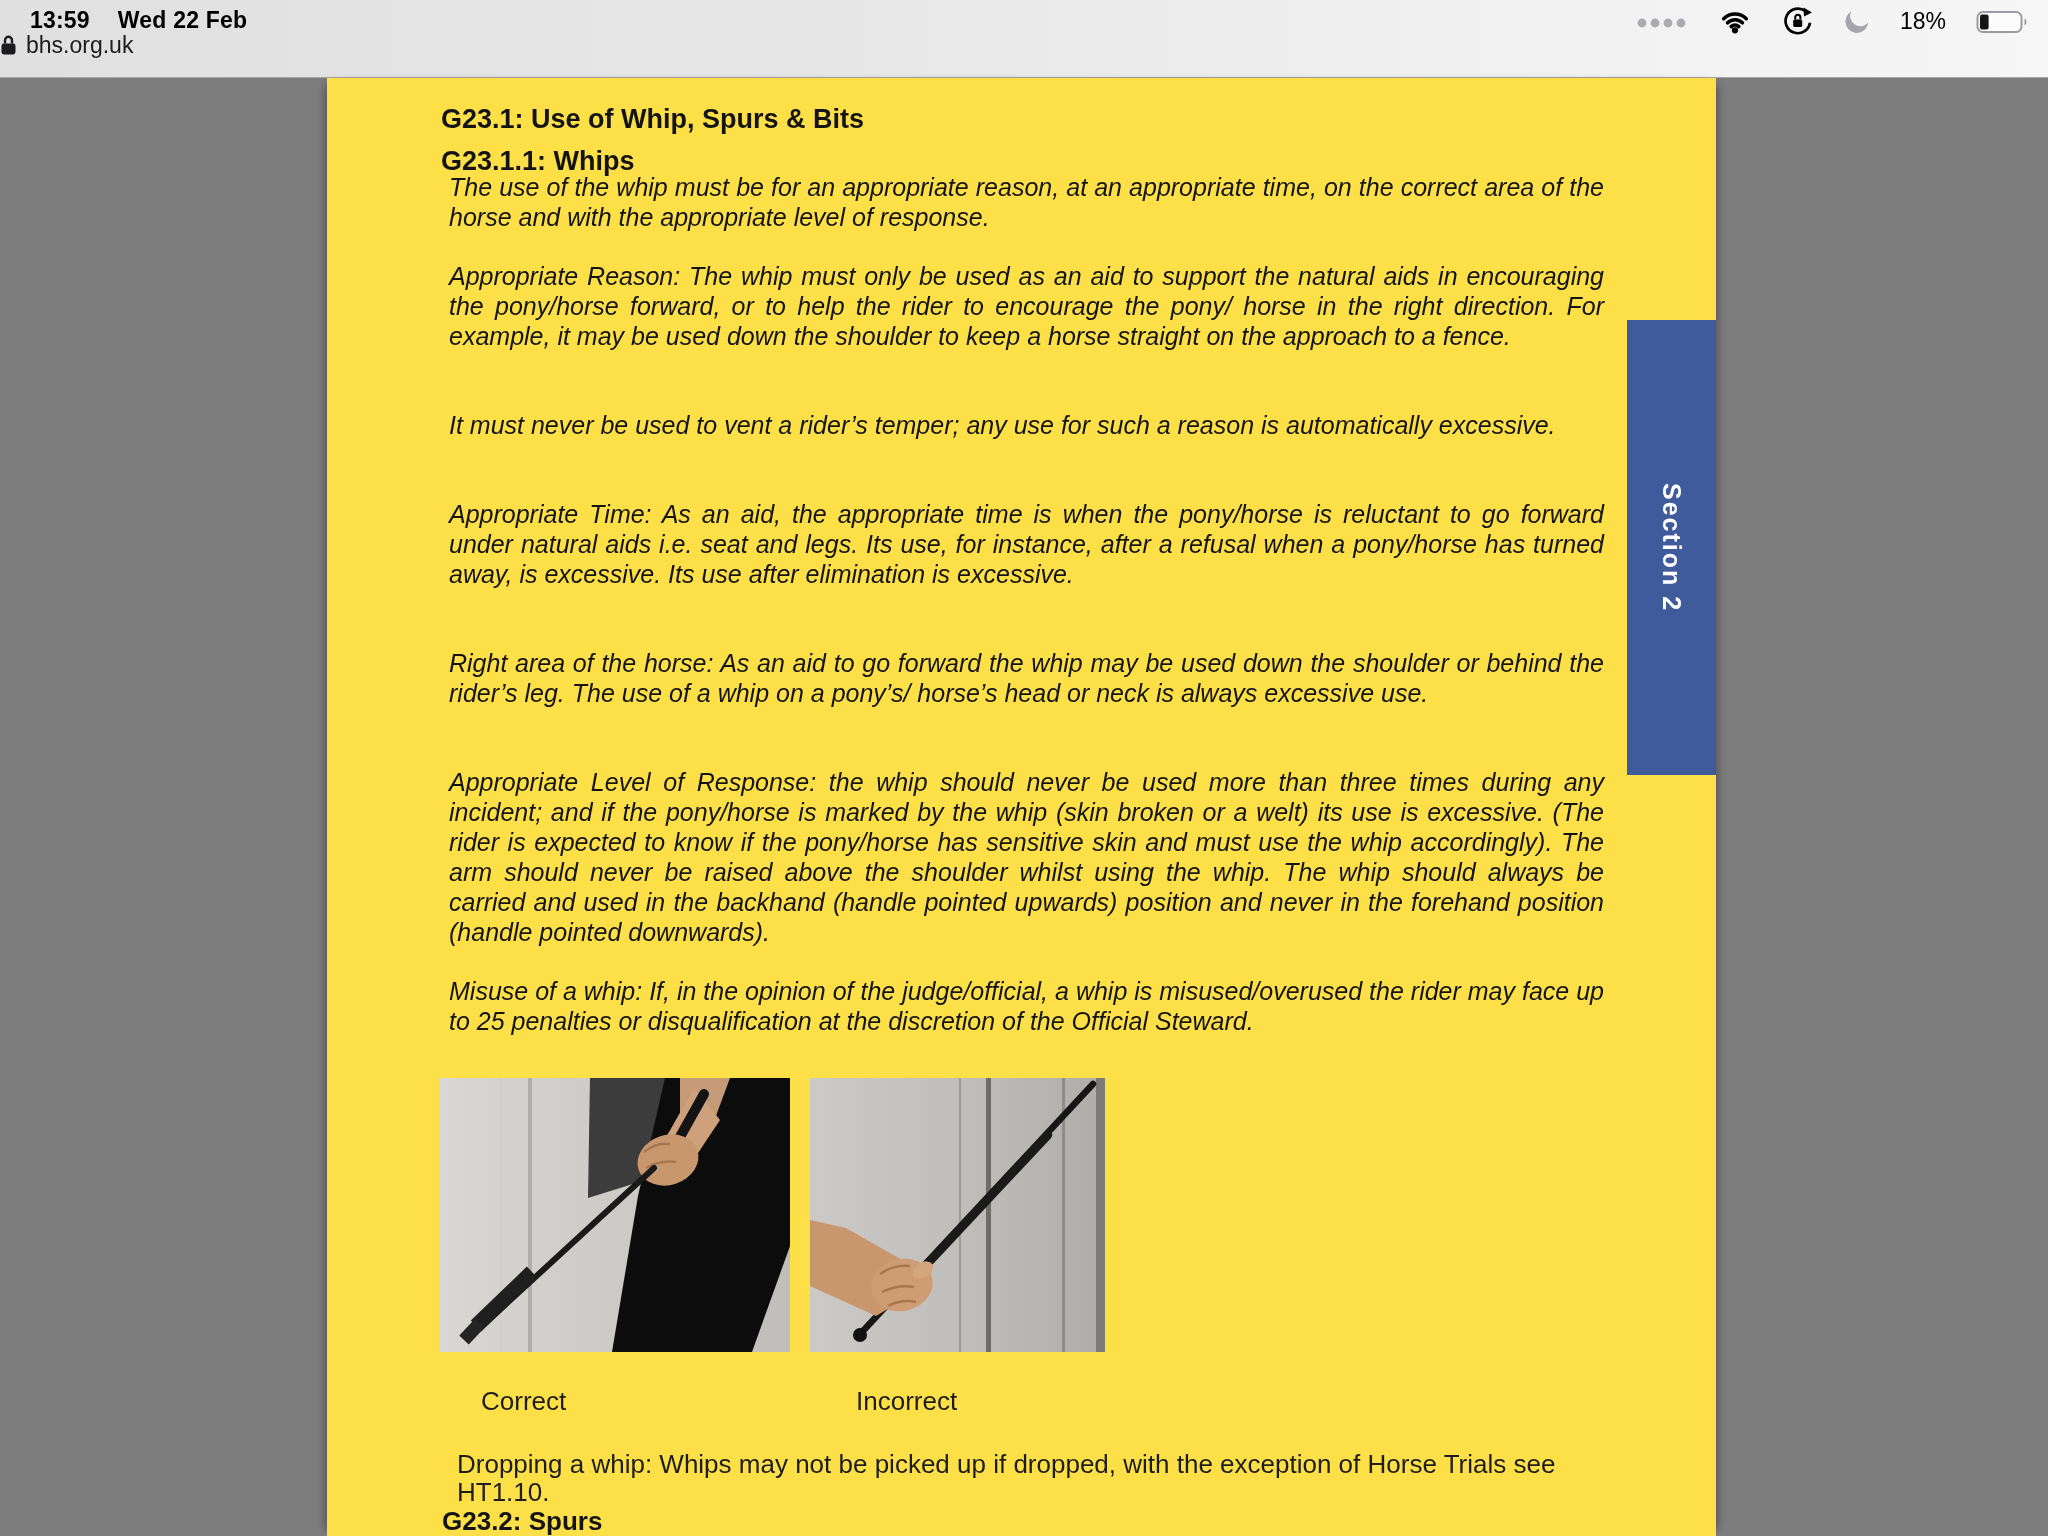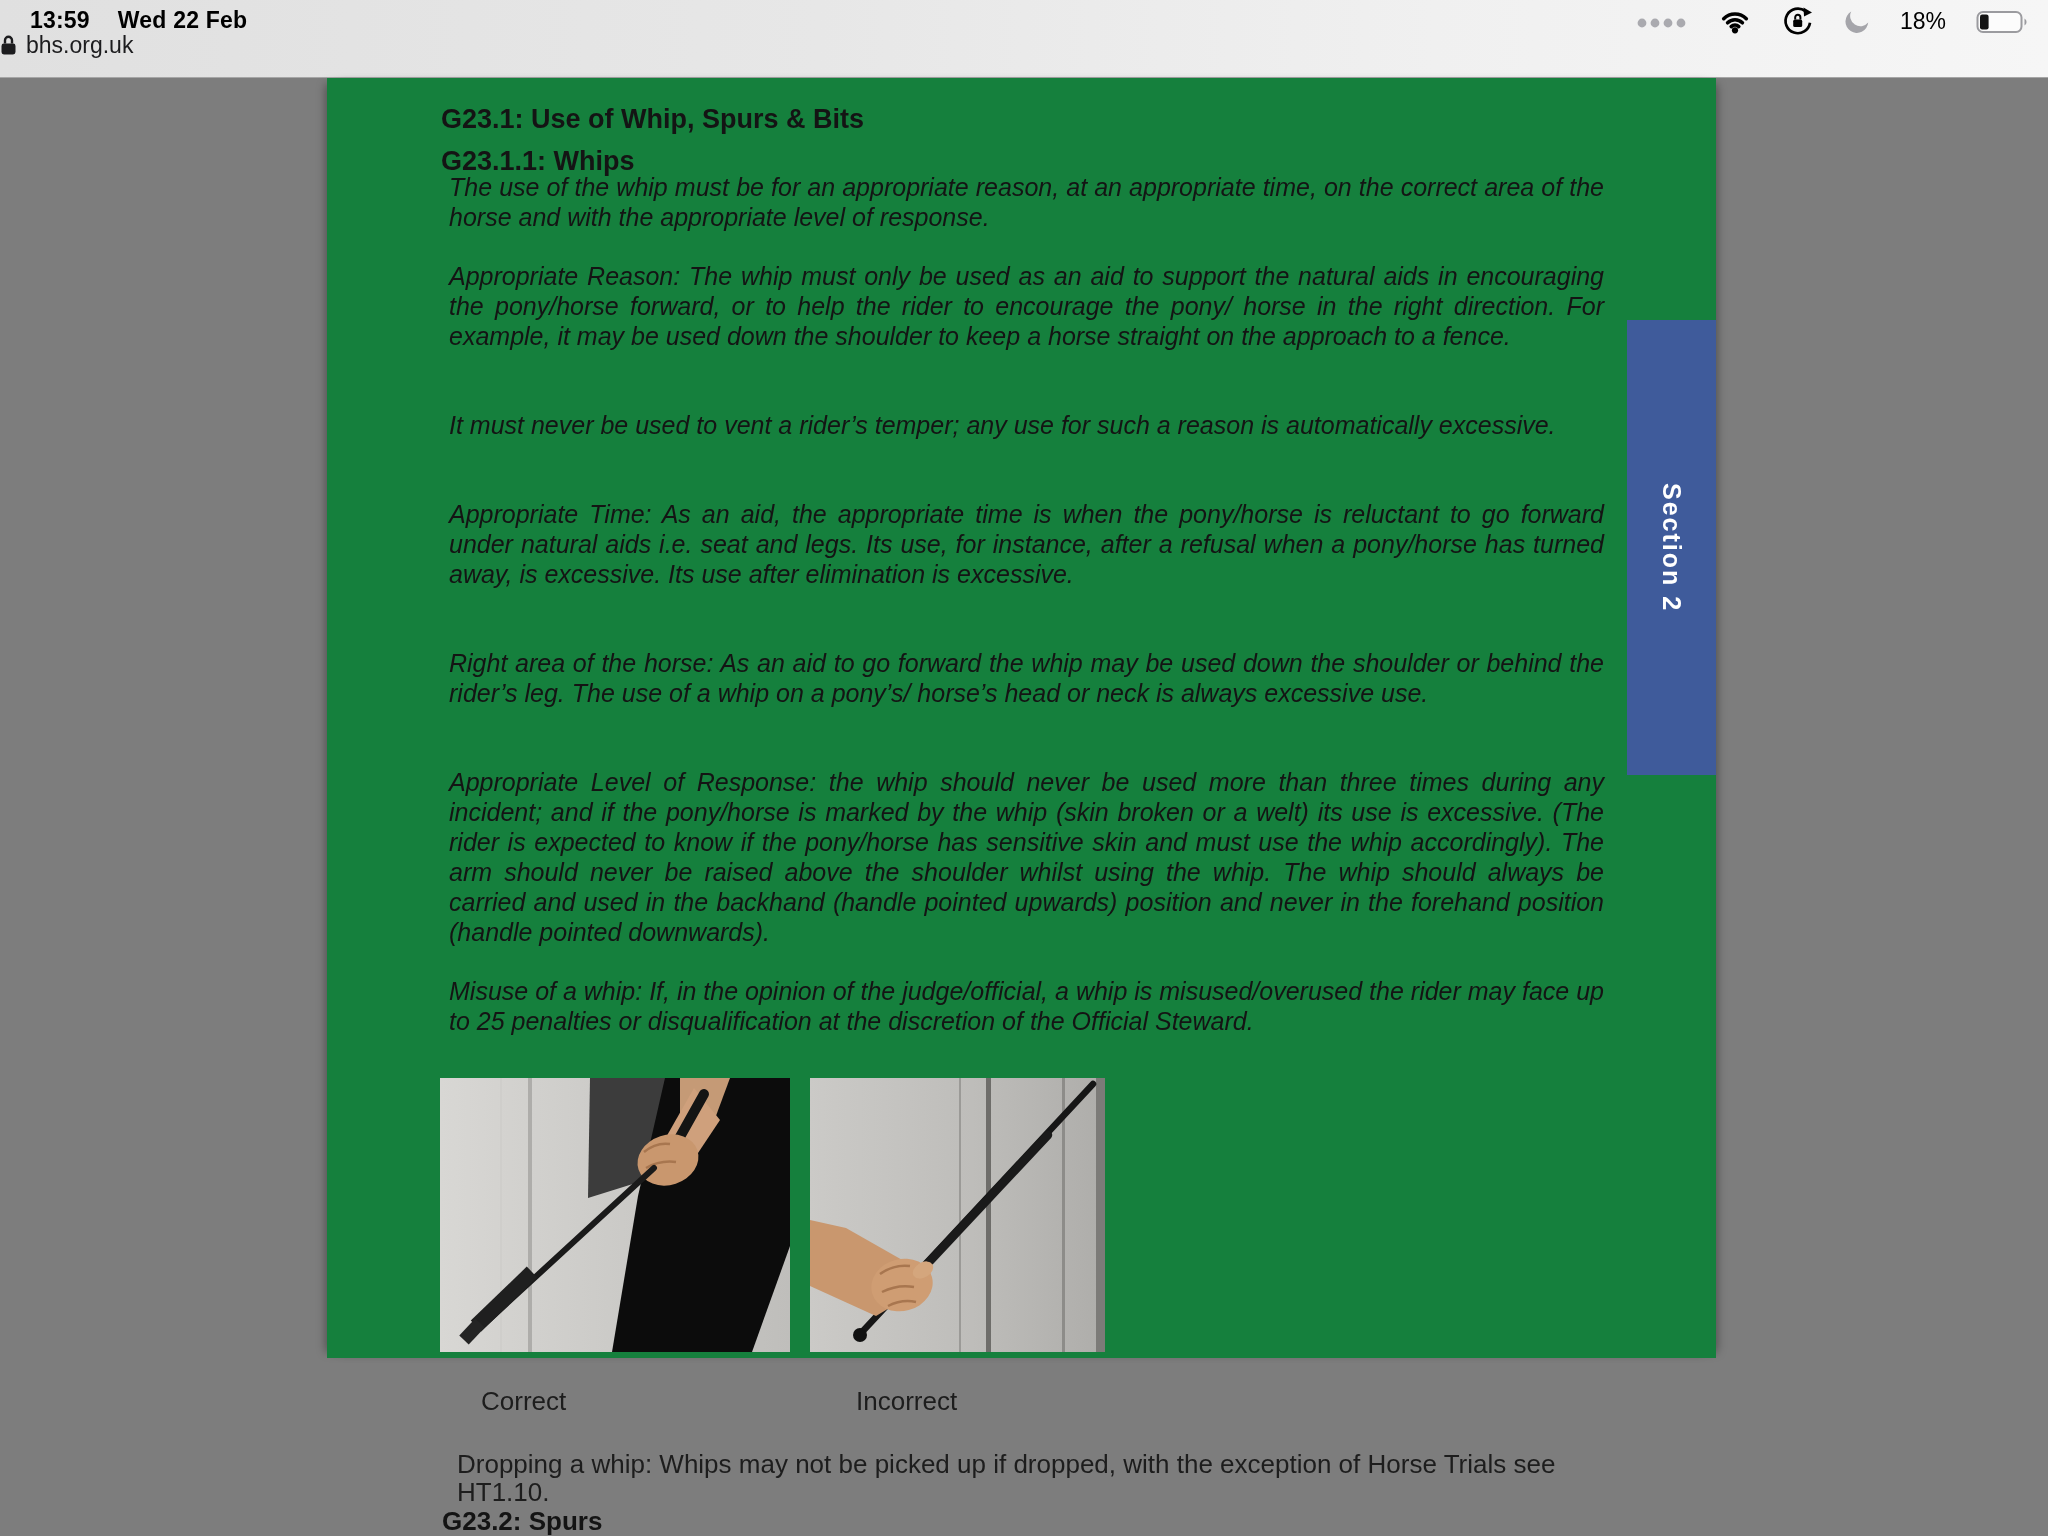--- a/index.html
+++ b/index.html
@@ -12,21 +12,21 @@
           border-bottom:1px solid #a6a6a6;box-sizing:border-box;}
   .status-left{position:absolute;left:30px;top:7px;display:flex;gap:28px;
                font-size:23px;font-weight:600;color:#000;letter-spacing:.2px;}
   .status-right{position:absolute;right:16px;top:6px;display:flex;align-items:center;gap:30px;}
   .battery-pct{font-size:23px;color:#000;}
   .urlbar{position:absolute;left:0;top:32px;width:2048px;text-align:left;
           font-size:23px;color:#1c1c1e;cursor:pointer;}
   .urlbar .lk{display:inline-block;vertical-align:-3px;margin-right:9px;}
 
   
-  .page{position:absolute;left:327px;top:78px;width:1389px;height:1280px;background:#15803d;
+  .page{position:absolute;left:327px;top:78px;width:1389px;height:1458px;background:#fde047;
         box-shadow:-7px 0 9px -6px rgba(0,0,0,.40), 7px 0 9px -6px rgba(0,0,0,.40);}
   .doc{position:absolute;left:0;top:0;width:100%;height:100%;color:#141414;}
   .h1,.h2{position:absolute;left:114px;width:1160px;font-size:27px;font-weight:bold;}
   .h1{top:26px;} .h2{top:56px;margin-top:12px;}
   .bodyp{position:absolute;left:114px;width:1155px;font-size:25px;line-height:30px;
          font-weight:normal;font-style:italic;text-align:justify;margin:8px;}
   .p1{top:86px;} .p2{top:175px;} .p3{top:324px;} .p4{top:413px;}
   .p5{top:562px;} .p6{top:681px;} .p7{top:890px;}
   .cap{position:absolute;top:1308px;font-size:26px;color:#1d1d1d;margin-left:40px;}
   .cap-correct{left:114px;} .cap-incorrect{left:489px;text-align:center;}

